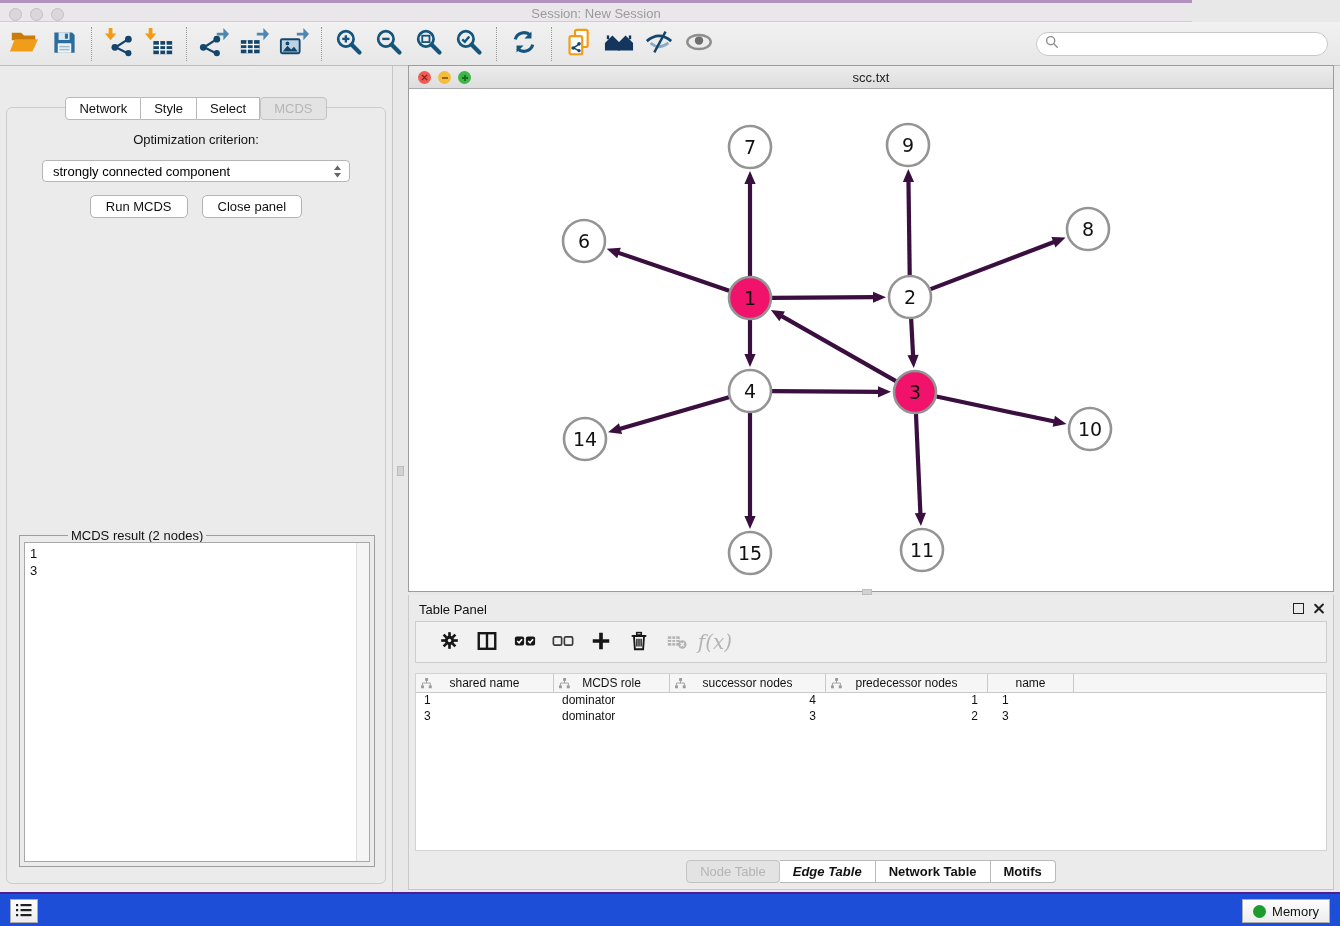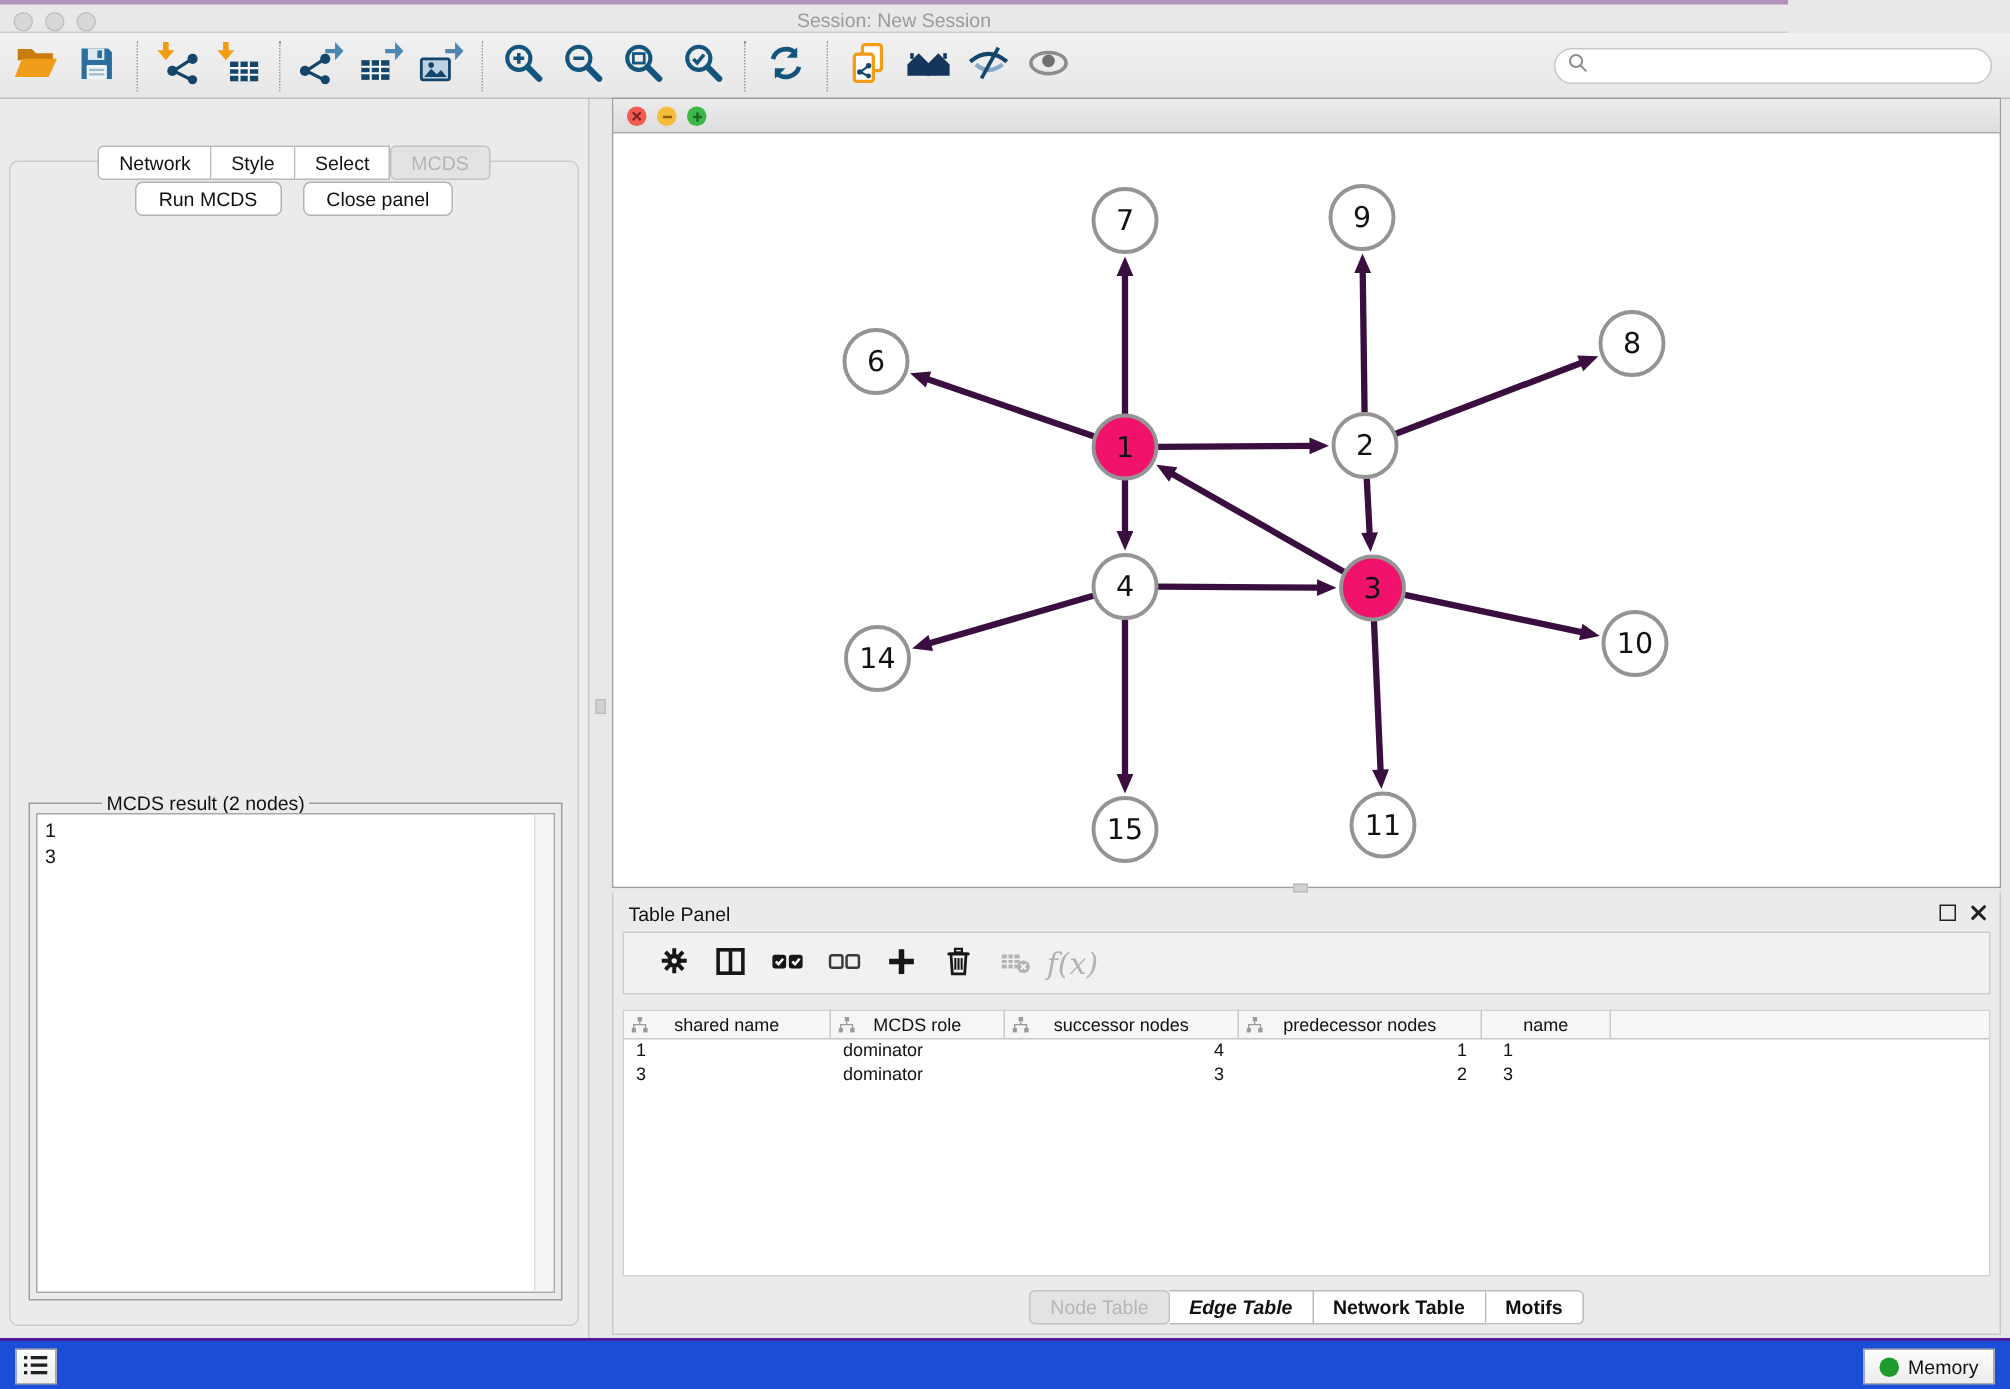--- a/index.html
+++ b/index.html
@@ -309,20 +309,30 @@
   <div class="control-panel">
     <div class="cp-tabs" id="cp-tabs">
         <div class="seg">
           <div class="tab">Network</div>
           <div class="tab">Style</div>
           <div class="tab">Select</div>
           <div class="tab selected last">MCDS</div>
         </div>
       </div>
     <div class="cp-pane">
+      <div class="opt-label">Optimization criterion:</div>
+      <div class="combo">
+        <span>strongly connected component</span>
+        <span class="chev">
+          <svg width="11" height="15" viewBox="0 0 11 15">
+              <path d="M2 6l3.5-4.5L9 6z" fill="#666"></path>
+              <path d="M2 9l3.5 4.5L9 9z" fill="#666"></path>
+            </svg>
+        </span>
+      </div>
       <div class="btn-row">
         <button class="push-btn">Run MCDS</button>
         <button class="push-btn">Close panel</button>
       </div>
       <div class="mcds-fieldset">
         <span class="mcds-legend">MCDS result (2 nodes)</span>
         <div class="mcds-area">
           <div class="mcds-lines" id="mcds-lines">
               <div>1</div>
               <div>3</div>
@@ -345,20 +355,21 @@
           <svg width="8" height="8" viewBox="0 0 8 8">
               <line x1="1" y1="4" x2="7" y2="4" stroke="#8a6116" stroke-width="1.8"></line>
             </svg>
         </span>
         <span class="light" id="light-green" style="background: rgb(61, 183, 71);">
           <svg width="8" height="8" viewBox="0 0 8 8">
               <path d="M4 1v6M1 4h6" stroke="#1d6b22" stroke-width="1.8"></path>
             </svg>
         </span>
       </div>
+      <div class="title">scc.txt</div>
     </div>
     <div class="net-canvas">
       <svg id="graph-svg" width="924" height="502" viewBox="0 0 924 502">
           <line x1="320.1924875913935" y1="200.85525176330984" x2="208.10286065005576" y2="162.3666449220071" stroke="#3a0f40" stroke-width="4.2"></line>
           <polygon points="197.6991044457525,158.79427080366202 211.81311587472294,157.71970978497 208.17578949968066,168.31262519298787" fill="#3a0f40"></polygon>
           <line x1="341" y1="186" x2="341" y2="92" stroke="#3a0f40" stroke-width="4.2"></line>
           <polygon points="341,81 346.6,94 335.4,94" fill="#3a0f40"></polygon>
           <line x1="362.9995703250881" y1="207.8625026854682" x2="466.0006835737235" y2="207.2187457276642" stroke="#3a0f40" stroke-width="4.2"></line>
           <polygon points="477.0004687362675,207.1499970703983 464.03572195150537,212.83113611173496 463.96572331865286,201.6313548553265" fill="#3a0f40"></polygon>
           <line x1="341" y1="230" x2="341" y2="266" stroke="#3a0f40" stroke-width="4.2"></line>

